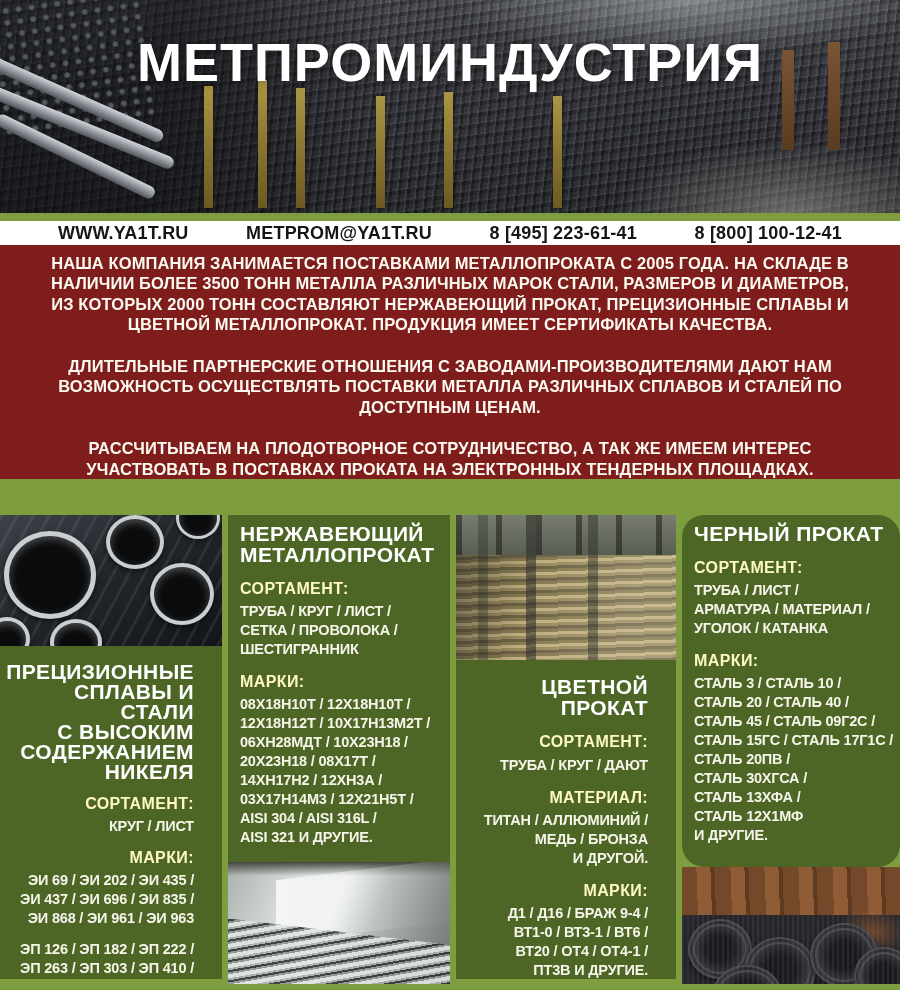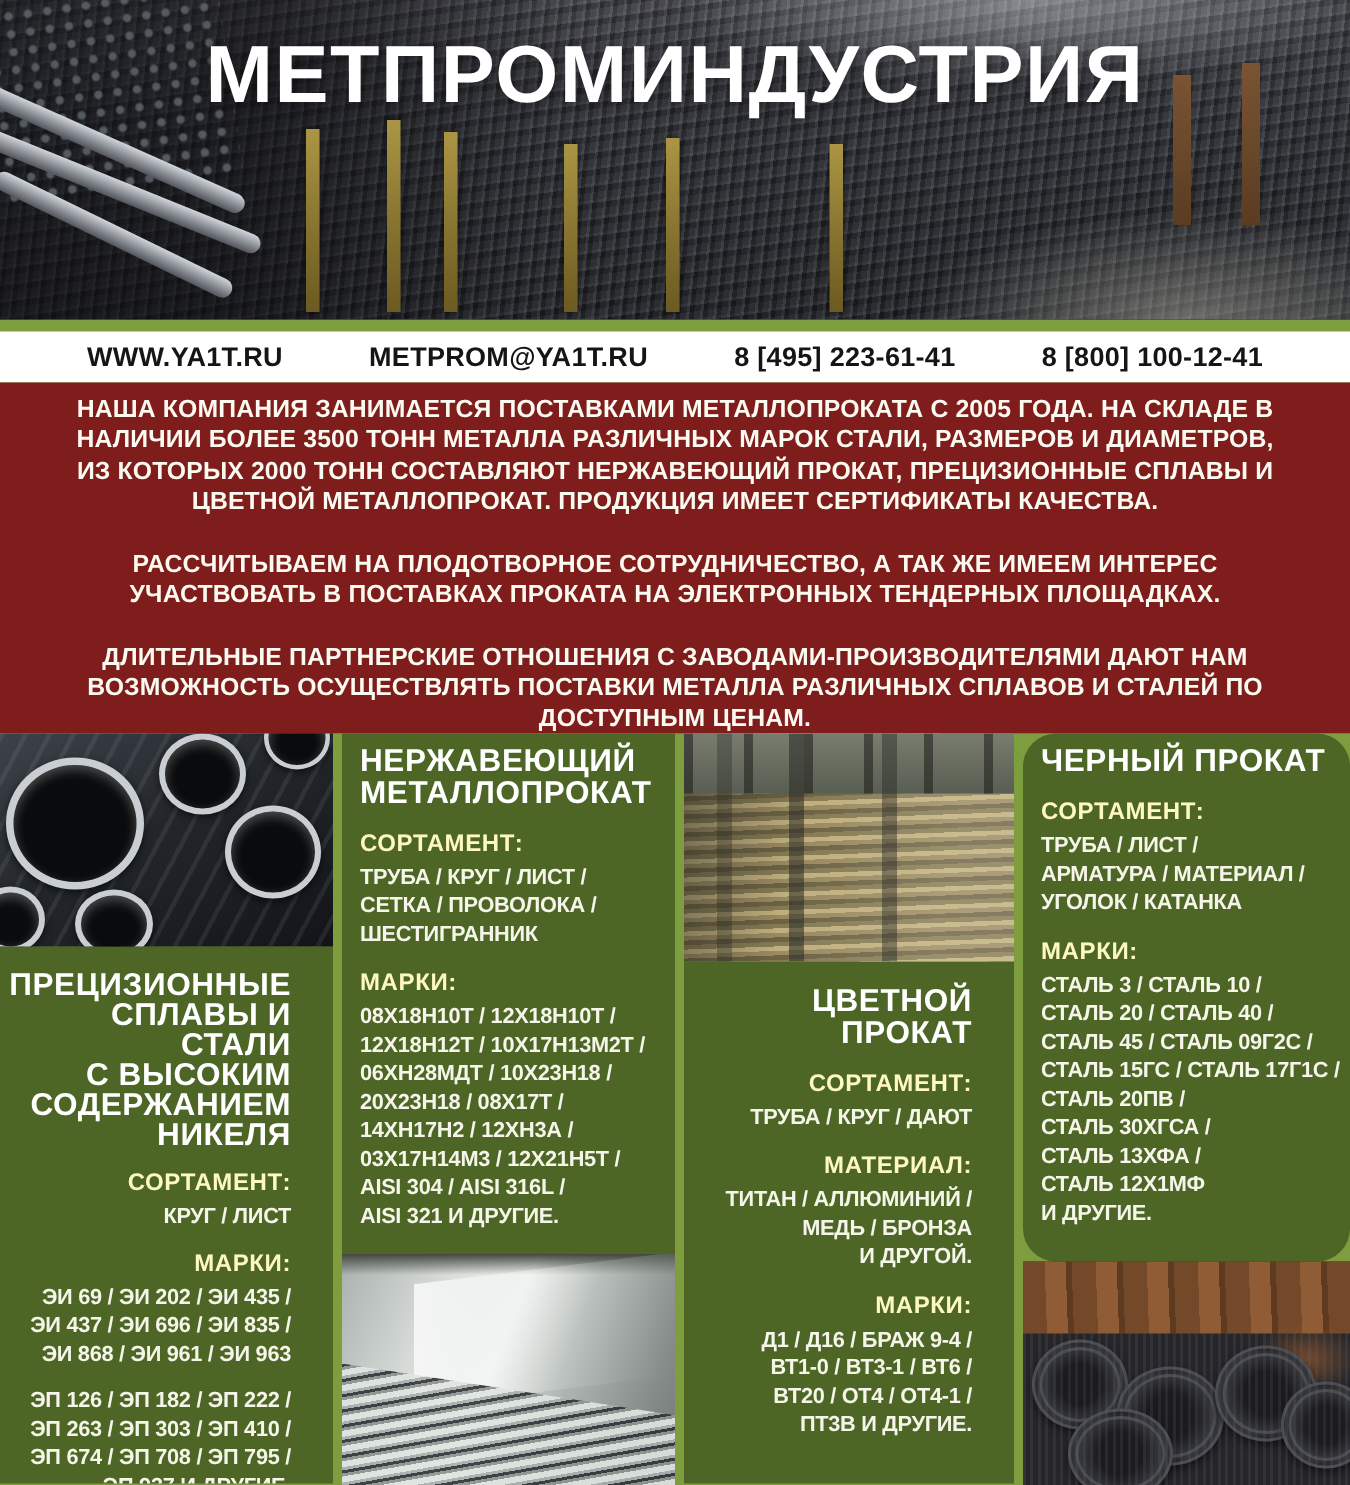--- a/index.html
+++ b/index.html
@@ -35,40 +35,40 @@
   .post.p1 { left:204px; top:86px; height:122px; }
   .post.p2 { left:258px; top:80px; height:128px; }
   .post.p3 { left:296px; top:88px; height:120px; }
   .post.p4 { left:376px; top:96px; height:112px; }
   .post.p5 { left:444px; top:92px; height:116px; }
   .post.p6 { left:553px; top:96px; height:112px; }
   .wpost { position:absolute; width:12px;
     background:linear-gradient(180deg,#7a5433,#5a3c22); }
   .wpost.w1 { left:782px; top:50px; height:100px; }
   .wpost.w2 { left:828px; top:42px; height:108px; }
-  .hero-title { position:absolute; left:0; right:0; top:22px; text-align:center;
+  .hero-title { position:absolute; left:0; right:0; top:34px; text-align:center;
     font-size:54px; line-height:1.05; color:#ffffff; letter-spacing:1px;
     text-shadow:0 2px 10px rgba(0,0,0,.4); }
 
   
   .stripe { height:8px; background:#7d9d3f; }
-  .contact-bar { height:34px; background:#ffffff; display:flex; align-items:center;
+  .contact-bar { height:24px; background:#ffffff; display:flex; align-items:center;
     justify-content:space-between; padding:0 58px; font-size:18px; color:#151515;
     letter-spacing:.2px; white-space:nowrap; }
 
   
   .intro { height:234px; background:#7f1d1d; text-align:center; color:#fbfaf0;
     padding-top:8px; overflow:hidden; }
   .intro p { font-size:16.5px; line-height:1.24; letter-spacing:.1px;
     margin:0 22px 21px; white-space:pre-line; }
 
   
   .products { height:505px; background:#7d9d3f; display:grid;
     grid-template-columns:222px 222px 220px 218px; column-gap:6px; }
-  .col { display:flex; flex-direction:column; min-height:0; }
+  .col { display:flex; flex-direction:column; min-height:0;margin-top:36px; }
   .coltext { background:#4d6626; color:#f6f5ea; overflow:hidden; }
   .coltext.align-left  { text-align:left;  padding:8px 6px 0 12px; }
   .coltext.align-right { text-align:right; padding:16px 28px 0 6px; }
   .col1 .coltext, .col3 .coltext { flex:1 1 auto; margin-bottom:5px; }
   .col2 .coltext { height:347px; }
   .col4 .coltext { height:352px;border-radius:22px; }
   .col2 .photo, .col4 .photo { flex:1 1 auto; }
 
   .ctitle { font-size:21px; line-height:1.0; letter-spacing:.4px; color:#ffffff;
     margin:0 0 14px; white-space:pre-line; }
@@ -165,25 +165,25 @@
     <span>METPROM@YA1T.RU</span>
     <span>8 [495] 223-61-41</span>
     <span>8 [800] 100-12-41</span>
   </div>
 
   <section class="intro">
     <p>НАША КОМПАНИЯ ЗАНИМАЕТСЯ ПОСТАВКАМИ МЕТАЛЛОПРОКАТА С 2005 ГОДА. НА СКЛАДЕ В
 НАЛИЧИИ БОЛЕЕ 3500 ТОНН МЕТАЛЛА  РАЗЛИЧНЫХ МАРОК СТАЛИ, РАЗМЕРОВ И ДИАМЕТРОВ,
 ИЗ КОТОРЫХ 2000 ТОНН СОСТАВЛЯЮТ НЕРЖАВЕЮЩИЙ ПРОКАТ, ПРЕЦИЗИОННЫЕ СПЛАВЫ И
 ЦВЕТНОЙ МЕТАЛЛОПРОКАТ. ПРОДУКЦИЯ ИМЕЕТ СЕРТИФИКАТЫ КАЧЕСТВА.</p>
-    <p>РАССЧИТЫВАЕМ НА ПЛОДОТВОРНОЕ СОТРУДНИЧЕСТВО, А ТАК ЖЕ ИМЕЕМ ИНТЕРЕС
-УЧАСТВОВАТЬ В ПОСТАВКАХ ПРОКАТА НА ЭЛЕКТРОННЫХ ТЕНДЕРНЫХ ПЛОЩАДКАХ.</p>
     <p>ДЛИТЕЛЬНЫЕ ПАРТНЕРСКИЕ ОТНОШЕНИЯ С ЗАВОДАМИ-ПРОИЗВОДИТЕЛЯМИ ДАЮТ НАМ
 ВОЗМОЖНОСТЬ ОСУЩЕСТВЛЯТЬ ПОСТАВКИ МЕТАЛЛА РАЗЛИЧНЫХ СПЛАВОВ И СТАЛЕЙ ПО
 ДОСТУПНЫМ ЦЕНАМ.</p>
+    <p>РАССЧИТЫВАЕМ НА ПЛОДОТВОРНОЕ СОТРУДНИЧЕСТВО, А ТАК ЖЕ ИМЕЕМ ИНТЕРЕС
+УЧАСТВОВАТЬ В ПОСТАВКАХ ПРОКАТА НА ЭЛЕКТРОННЫХ ТЕНДЕРНЫХ ПЛОЩАДКАХ.</p>
   </section>
 
   <section class="products">
 
     <div class="col col1">
       <div class="photo pipes">
         <div class="ring g1"></div>
         <div class="ring g2"></div>
         <div class="ring g3"></div>
         <div class="ring g4"></div>

